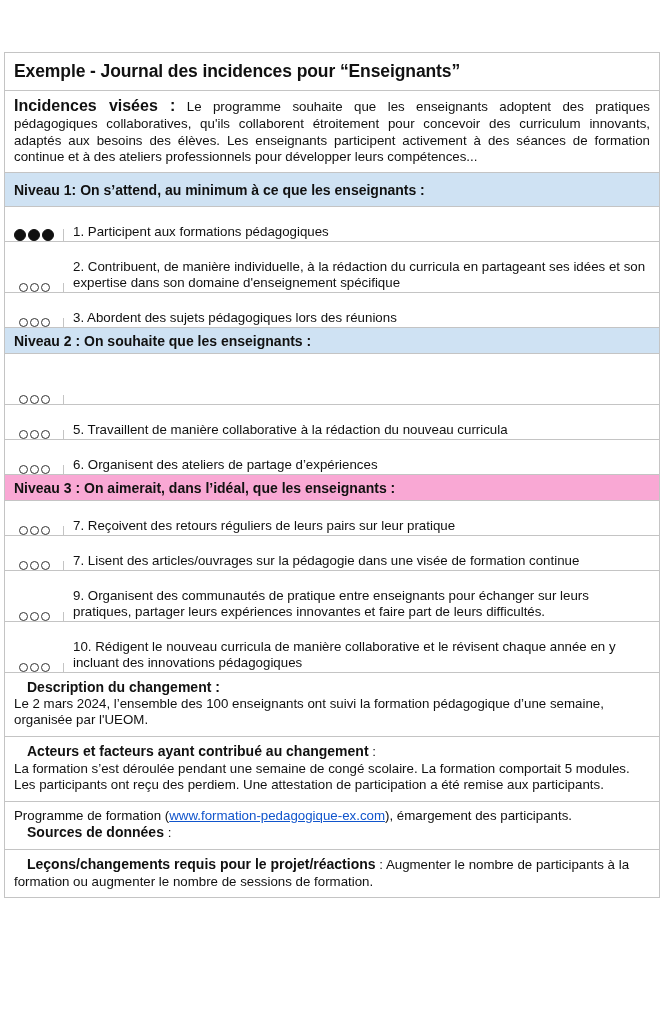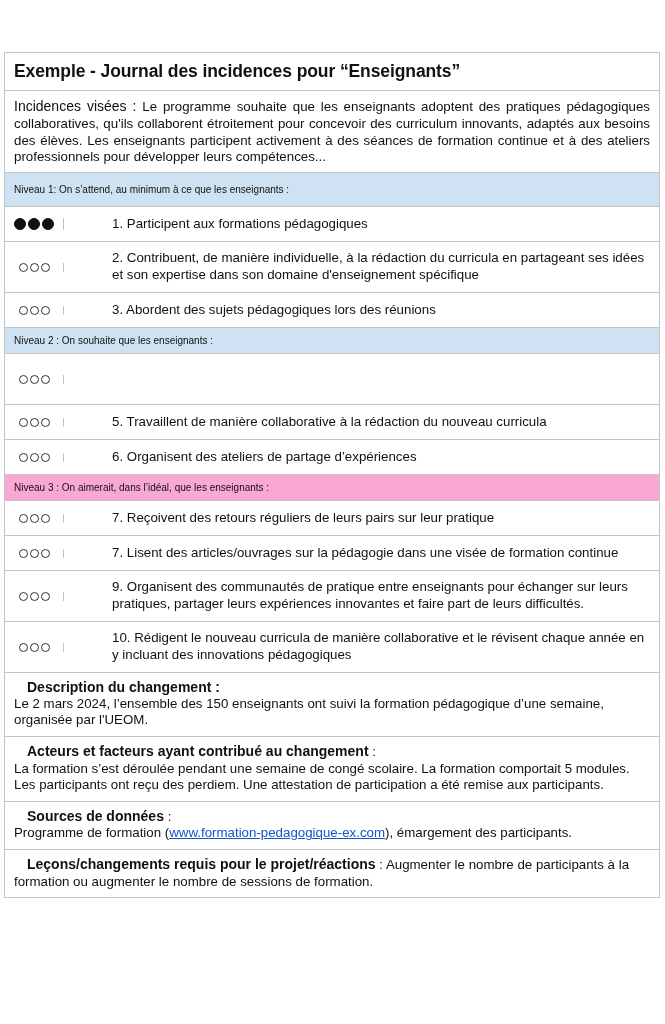--- a/index.html
+++ b/index.html
@@ -37,41 +37,40 @@
       font-size: 17.5px;
       font-weight: bold;
       letter-spacing: -0.1px;
     }
     .intro {
       padding: 7px 9px 6px 9px;
       font-size: 13.3px;
       line-height: 16.8px;
       text-align: justify;
     }
-    .intro .lead { font-weight: normal; font-size: 14px; }
+    .intro .lead { font-weight: bold; font-size: 16px; }
     .level-head {
       background: #cfe2f3;
       padding: 8px 9px 7px 9px;
     }
     .level-head .lh-title {
-      font-size: 10px;
-      font-weight: normal;
+      font-size: 14px;
+      font-weight: bold;
       line-height: 18px;
     }
     .level-head .lh-sub {
       font-size: 10px;
       font-style: italic;
       line-height: 14px;
       color: #222;
     }
     .level-head.single { height: 26px; padding: 0 9px; display: flex; align-items: center; }
     .row {
       display: flex;
-      align-items: center;
-      gap: 39px;
+      align-items: flex-end;
     }
     .row .rating {
       width: 58px;
       flex: 0 0 58px;
       border-right: 1px solid #c4c4c4;
       display: flex;
       align-items: center;
       justify-content: center;
       gap: 2px;
     }
@@ -212,31 +211,31 @@
     <div class="rating">
         <span class="dot"></span>
         <span class="dot"></span>
         <span class="dot"></span>
       </div>
     <div class="text">10. Rédigent le nouveau curricula de manière collaborative et le révisent chaque année en y incluant des innovations pédagogiques</div>
   </div>
 
   <div class="block info">
     <div class="lab">Description du changement :</div>
-    <div>Le 2 mars 2024, l’ensemble des 150 enseignants ont suivi la formation pédagogique d’une semaine, organisée par l'UEOM.</div>
+    <div>Le 2 mars 2024, l’ensemble des 100 enseignants ont suivi la formation pédagogique d’une semaine, organisée par l'UEOM.</div>
   </div>
 
   <div class="block info">
     <div><span class="lab">Acteurs et facteurs ayant contribué au changement</span><span> :</span></div>
     <div>La formation s’est déroulée pendant une semaine de congé scolaire. La formation comportait 5 modules. Les participants ont reçu des perdiem. Une attestation de participation a été remise aux participants.</div>
   </div>
 
   <div class="block info">
+    <div><span>Programme de formation (</span><a>www.formation-pedagogique-ex.com</a><span>), émargement des participants.</span></div>
     <div><span class="lab">Sources de données</span><span> :</span></div>
-    <div><span>Programme de formation (</span><a>www.formation-pedagogique-ex.com</a><span>), émargement des participants.</span></div>
   </div>
 
 
   <div class="block info"><span class="lab">Leçons/changements requis pour le projet/réactions</span><span> : Augmenter le nombre de participants à la formation ou augmenter le nombre de sessions de formation.</span></div>
 
 </div>
 
 <div class="credit">
   <div class="author">cc Laetitia GERARD</div>
   <div class="site">www.cooperationuniversitaire.com</div>

